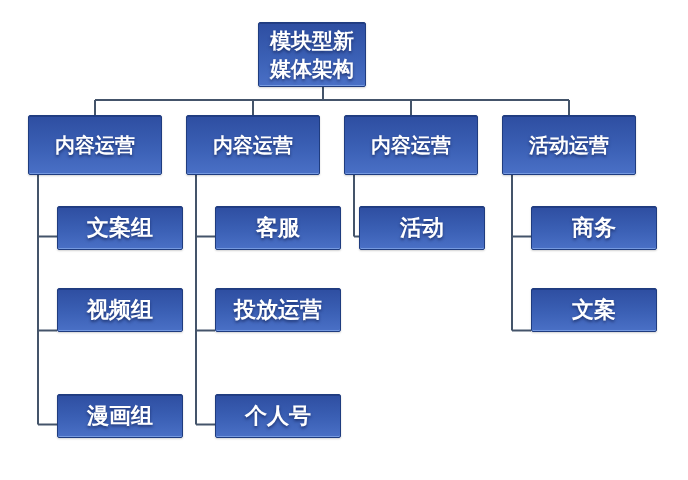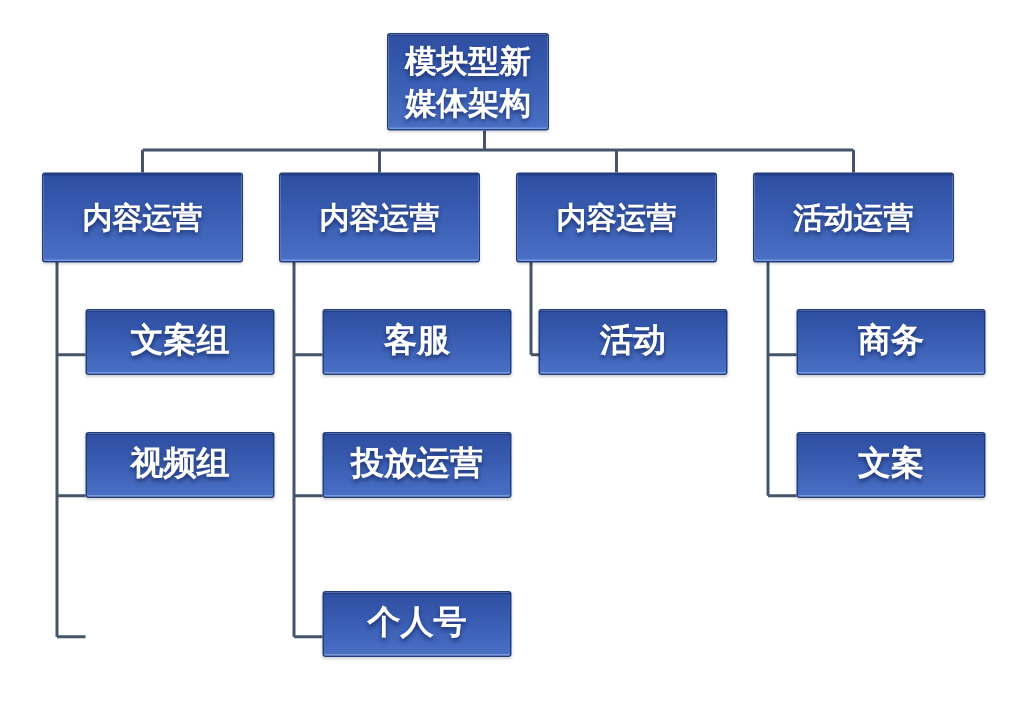--- a/index.html
+++ b/index.html
@@ -96,20 +96,21 @@
 
   <div class="node node-root">模块型新媒体架构</div>
 
   <div class="node node-l2 col1">内容运营</div>
   <div class="node node-l2 col2">内容运营</div>
   <div class="node node-l2 col3">内容运营</div>
   <div class="node node-l2 col4">活动运营</div>
 
   <div class="node node-child c-col1 row1">文案组</div>
   <div class="node node-child c-col1 row2">视频组</div>
+  <div class="node node-child c-col1 row3">漫画组</div>
 
   <div class="node node-child c-col2 row1">客服</div>
   <div class="node node-child c-col2 row2">投放运营</div>
   <div class="node node-child c-col2 row3">个人号</div>
 
   <div class="node node-child c-col3 row1">活动</div>
 
   <div class="node node-child c-col4 row2">文案</div>
   <div class="node node-child c-col4 row1">商务</div>
 

